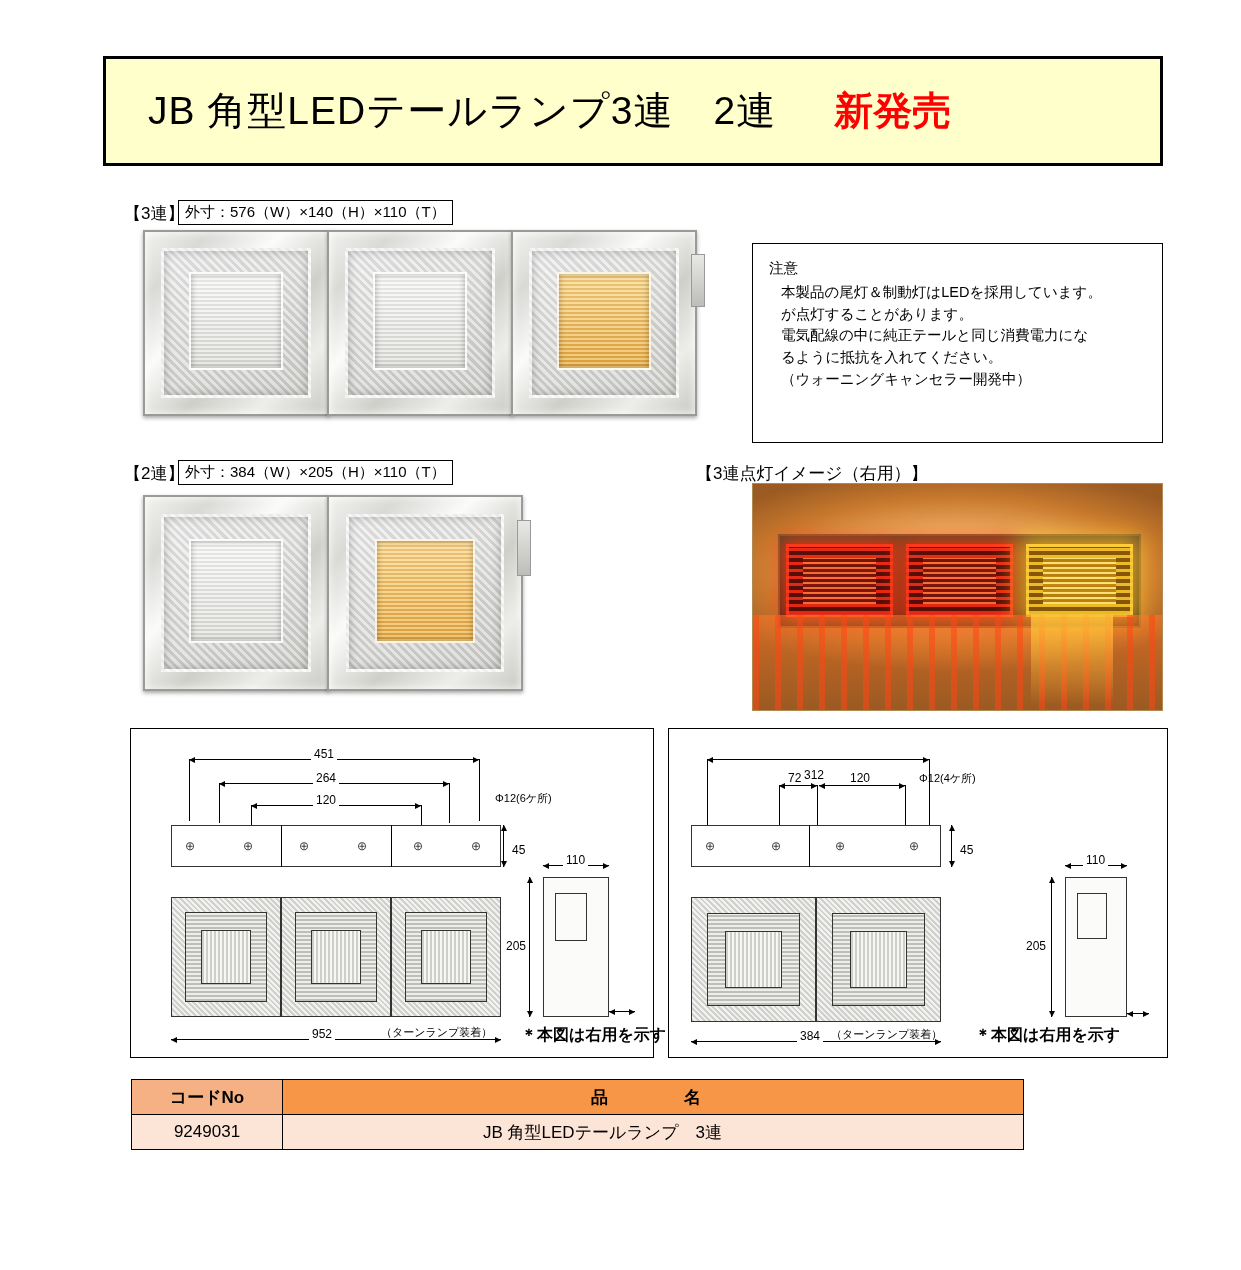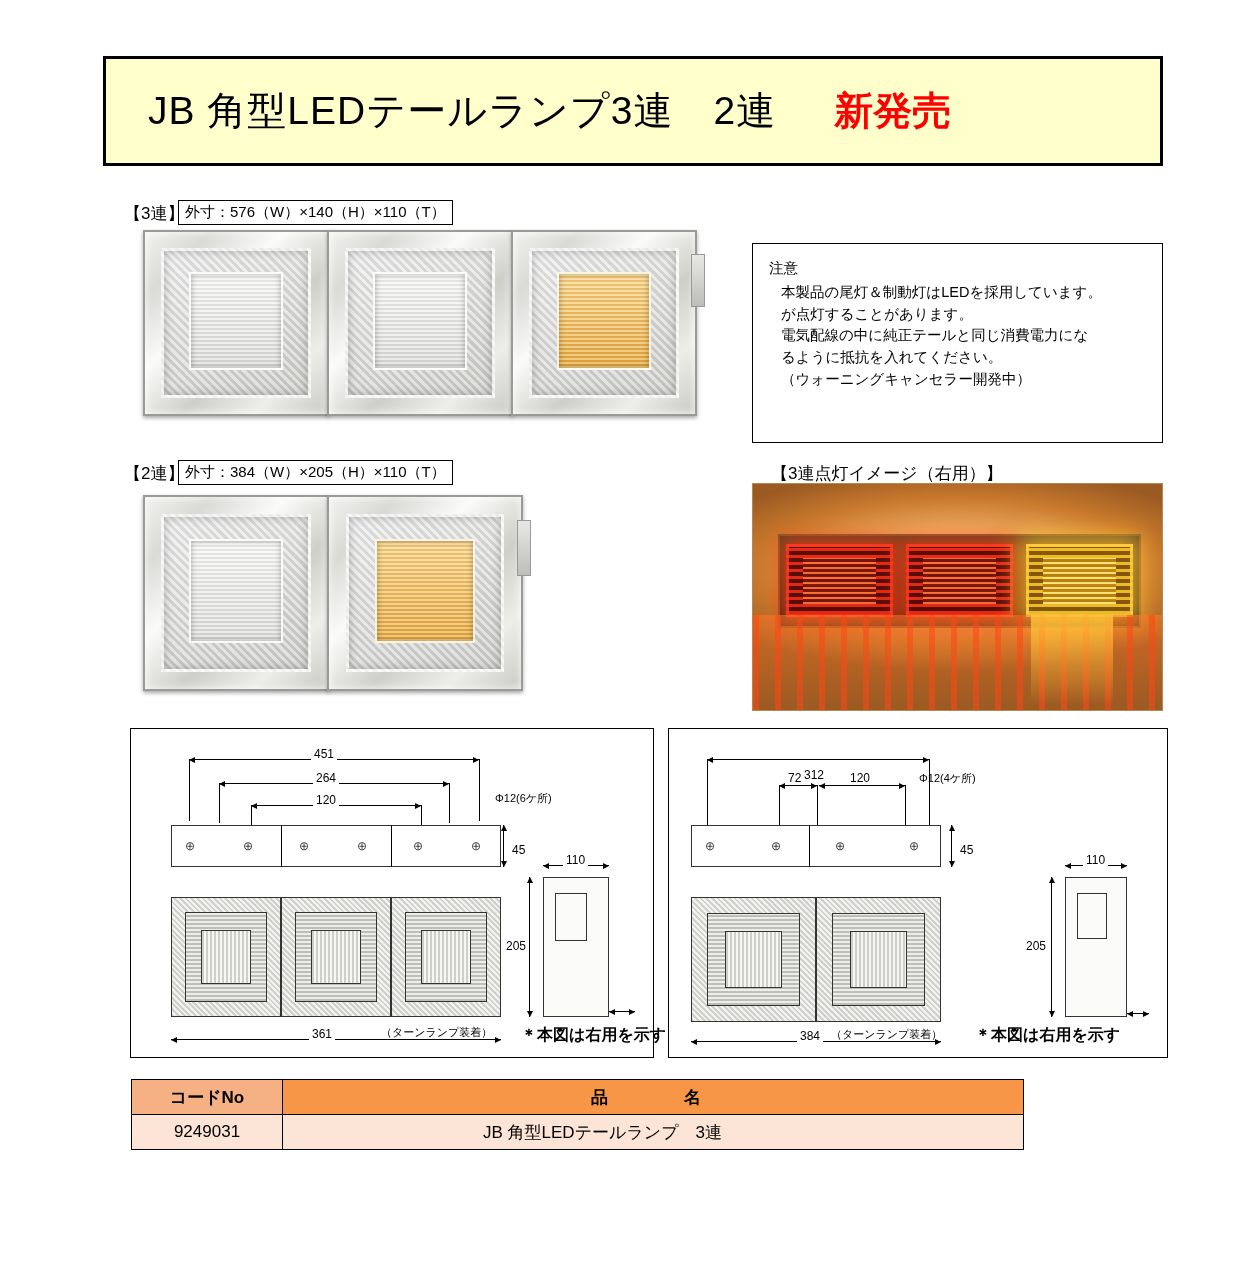--- a/index.html
+++ b/index.html
@@ -351,21 +351,21 @@
     <div class="bezel"></div>
     <div class="lens"></div>
   </div>
   <div class="lamp amber" style="width:196px;height:196px;margin-left:-2px;">
     <div class="bezel"></div>
     <div class="lens"></div>
     <div class="tab"></div>
   </div>
 </div>
 
-<div class="sec-label" style="left:771px; top:462px;">【3連点灯イメージ（右用）】</div>
+<div class="sec-label" style="left:696px; top:462px;">【3連点灯イメージ（右用）】</div>
 <div id="lit-image">
   <div class="housing">
     <div class="cell">
         <div class="inner"></div>
       </div>
     <div class="cell">
         <div class="inner"></div>
       </div>
     <div class="cell amber">
         <div class="inner"></div>
@@ -412,21 +412,21 @@
   <div class="techlamp" style="left:150px; top:168px; width:110px; height:120px;">
     <div class="tl-in1"></div>
     <div class="tl-in2"></div>
   </div>
   <div class="techlamp" style="left:260px; top:168px; width:110px; height:120px;">
     <div class="tl-in1"></div>
     <div class="tl-in2"></div>
   </div>
 
   <div class="dimline" style="left:40px; top:310px; width:330px;"></div>
-  <div class="dimlabel" style="left:178px; top:298px;">361</div>
+  <div class="dimlabel" style="left:178px; top:298px;">952</div>
   <div class="dnote small" style="left:250px; top:296px;">（ターンランプ装着）</div>
 
   <div class="dimline" style="left:412px; top:136px; width:66px;"></div>
   <div class="dimlabel" style="left:432px; top:124px;">110</div>
   <div class="sidebox" style="left:412px; top:148px; width:66px; height:140px;"></div>
   <div class="sidebox" style="left:424px; top:164px; width:32px; height:48px;"></div>
   <div class="vdim" style="left:398px; top:148px; height:140px;"></div>
   <div class="dimlabel" style="left:372px; top:210px;">205</div>
   <div class="dimline" style="left:478px; top:282px; width:26px;"></div>
 

